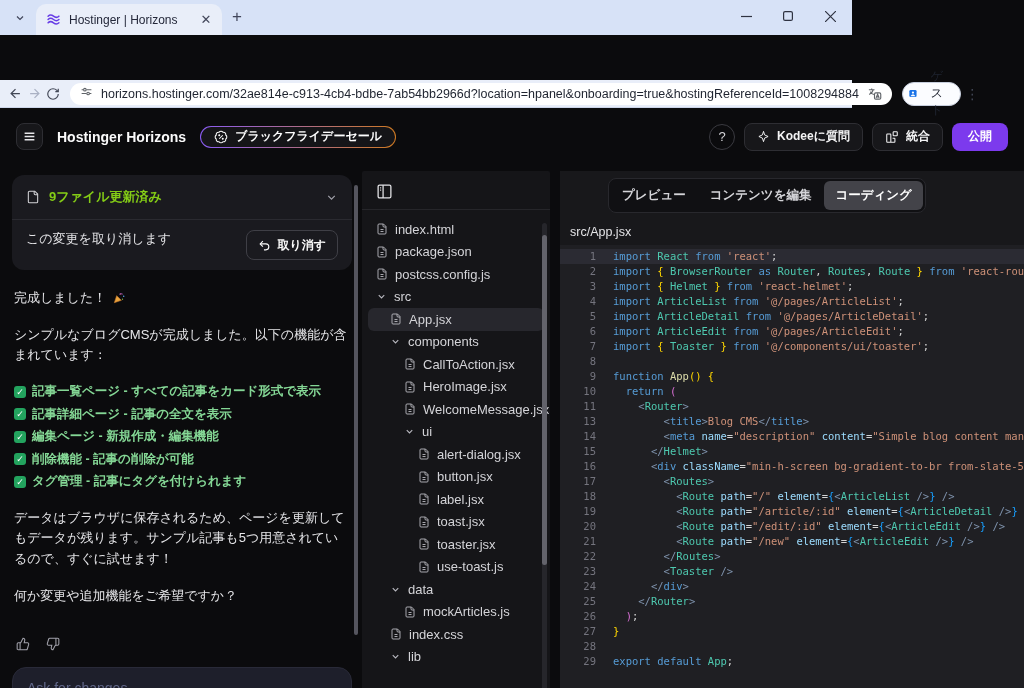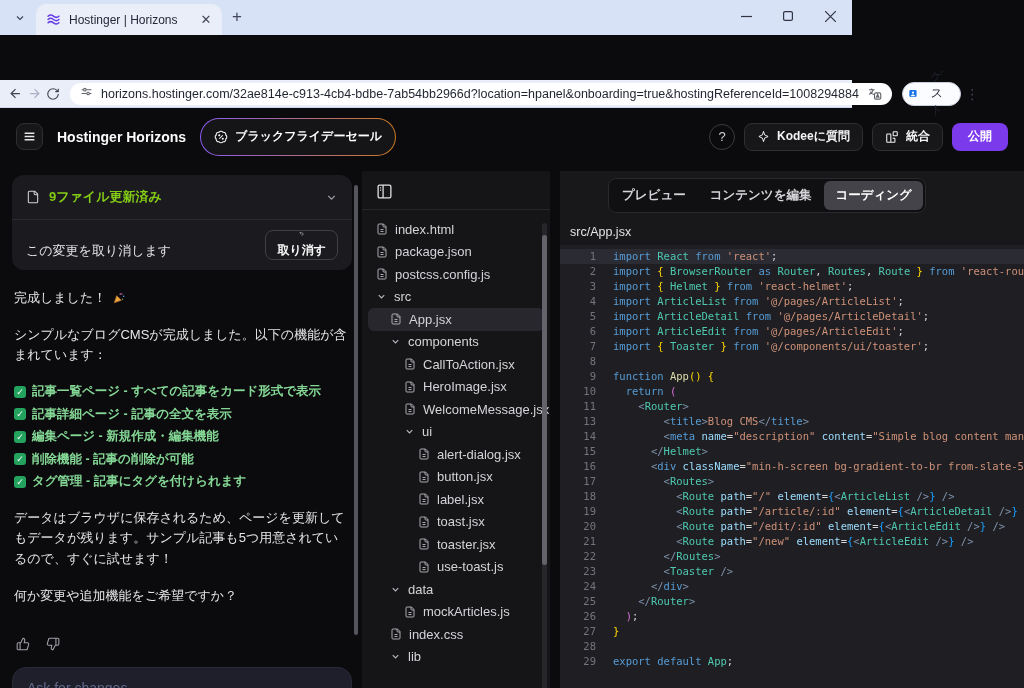--- a/index.html
+++ b/index.html
@@ -22,38 +22,38 @@
   .nav-btn.disabled { color:#aab1c4; }
   .urlbar { flex:1; height:22px; background:#ffffff; border-radius:12px; display:flex; align-items:center; padding:0 10px; gap:8px; margin:0 6px; }
   .url-text { flex:1; font-size:12.5px; color:#1f2430; white-space:nowrap; overflow:hidden; }
   .guest { height:24px; border:1px solid #c7cedd; background:#fbfcff; border-radius:13px; display:flex; align-items:center; gap:14px; padding:0 10px 0 6px; font-size:12px; color:#1f2430; }
   .dots { border:none; background:transparent; color:#424756; width:20px; height:24px; font-size:14px; }
 
   
   .app-header { height:57px; display:flex; align-items:center; padding:0 16px; gap:14px; background:#0b0b0d; }
   .hamburger { width:27px; height:27px; border:1px solid #2e2e33; background:#17171a; border-radius:8px; color:#e6e6e9; display:flex; align-items:center; justify-content:center; }
   .brand { font-size:14px; font-weight:bold; color:#fafafa; white-space:nowrap; }
-  .promo { height:38px; display:flex; align-items:center; gap:7px; padding:0 13px; border-radius:999px; font-size:12px; font-weight:bold; color:#fff; border:1px solid transparent; background:linear-gradient(#151518,#151518) padding-box, linear-gradient(90deg,#8b5cf6,#cf7a22) border-box; white-space:nowrap;justify-content:center; }
+  .promo { height:22px; display:flex; align-items:center; gap:7px; padding:0 13px; border-radius:999px; font-size:12px; font-weight:bold; color:#fff; border:1px solid transparent; background:linear-gradient(#151518,#151518) padding-box, linear-gradient(90deg,#8b5cf6,#cf7a22) border-box; white-space:nowrap;justify-content:center; }
   .hdr-right { margin-left:auto; display:flex; align-items:center; gap:9px; }
   .help-btn { width:26px; height:26px; border-radius:50%; border:1px solid #3a3a40; background:transparent; color:#d4d4d8; font-size:13px; display:flex; align-items:center; justify-content:center; }
   .hdr-btn { height:28px; border:1px solid #2e2e33; background:#17171a; border-radius:8px; color:#f4f4f5; font-size:12px; font-weight:bold; display:flex; align-items:center; gap:7px; padding:0 12px; white-space:nowrap; }
   .publish-btn { height:28px; border:none; border-radius:8px; color:#fff; font-size:12px; font-weight:bold; padding:0 16px; white-space:nowrap; }
 
   
   .main { display:flex; height:596px; padding:6px 0 0 12px; gap:10px; }
 
   
   .chat { width:340px; position:relative; display:flex; flex-direction:column; }
   .update-card { background:#1a1a1f; border-radius:12px; margin-top:4px; }
   .uc-top { display:flex; align-items:center; gap:9px; padding:13px 14px; }
   .uc-title { font-size:13px; font-weight:bold; color:#84cc16; flex:1; }
   .uc-divider { height:1px; background:#2a2a30; }
-  .uc-bottom { display:flex; align-items:flex-end; padding:10px 14px; }
+  .uc-bottom { display:flex; align-items:flex-start; padding:10px 14px; }
   .uc-revert-text { font-size:13px; color:#e4e4e7; flex:1; }
-  .undo-btn { height:30px; border:1px solid #3f3f46; background:transparent; border-radius:8px; color:#fafafa; font-size:12px; font-weight:bold; display:flex; align-items:center; gap:6px; padding:0 11px;flex-direction:column; }
+  .undo-btn { height:30px; border:1px solid #3f3f46; background:transparent; border-radius:8px; color:#fafafa; font-size:12px; font-weight:bold; display:flex; align-items:center; gap:6px; padding:0 11px; }
   .messages { padding:18px 4px 0 2px; display:flex; flex-direction:column; gap:17px; font-size:13px; line-height:1.55; color:#e6e6e9; }
   .msg-done { display:flex; align-items:center; gap:6px; }
   .feature-list { list-style:none; display:flex; flex-direction:column; gap:3px; }
   .feature { display:flex; align-items:center; gap:6px; font-size:12.5px; font-weight:bold; color:#84d795; }
   .check-badge { width:12px; height:12px; background:#23a35e; border-radius:3px; color:#fff; font-size:9px; line-height:12px; text-align:center; flex:none; }
   .thumbs { display:flex; gap:16px; padding:14px 2px; color:#a1a1aa; }
   .thumb-btn { border:none; background:transparent; color:#a1a1aa; }
   .chat-scrollbar { position:absolute; right:-6px; top:14px; width:4px; height:450px; background:#55555e; border-radius:2px; }
   .chat-input { margin-top:auto; margin-bottom:10px; height:84px; background:#1e1f2b; border:1px solid #292a38; border-radius:14px; padding:12px 14px 10px; display:flex; flex-direction:column; }
   .chat-input input { border:none; background:transparent; outline:none; font-size:14px; color:#e6e6e9; font-family:inherit; width:100%; }

